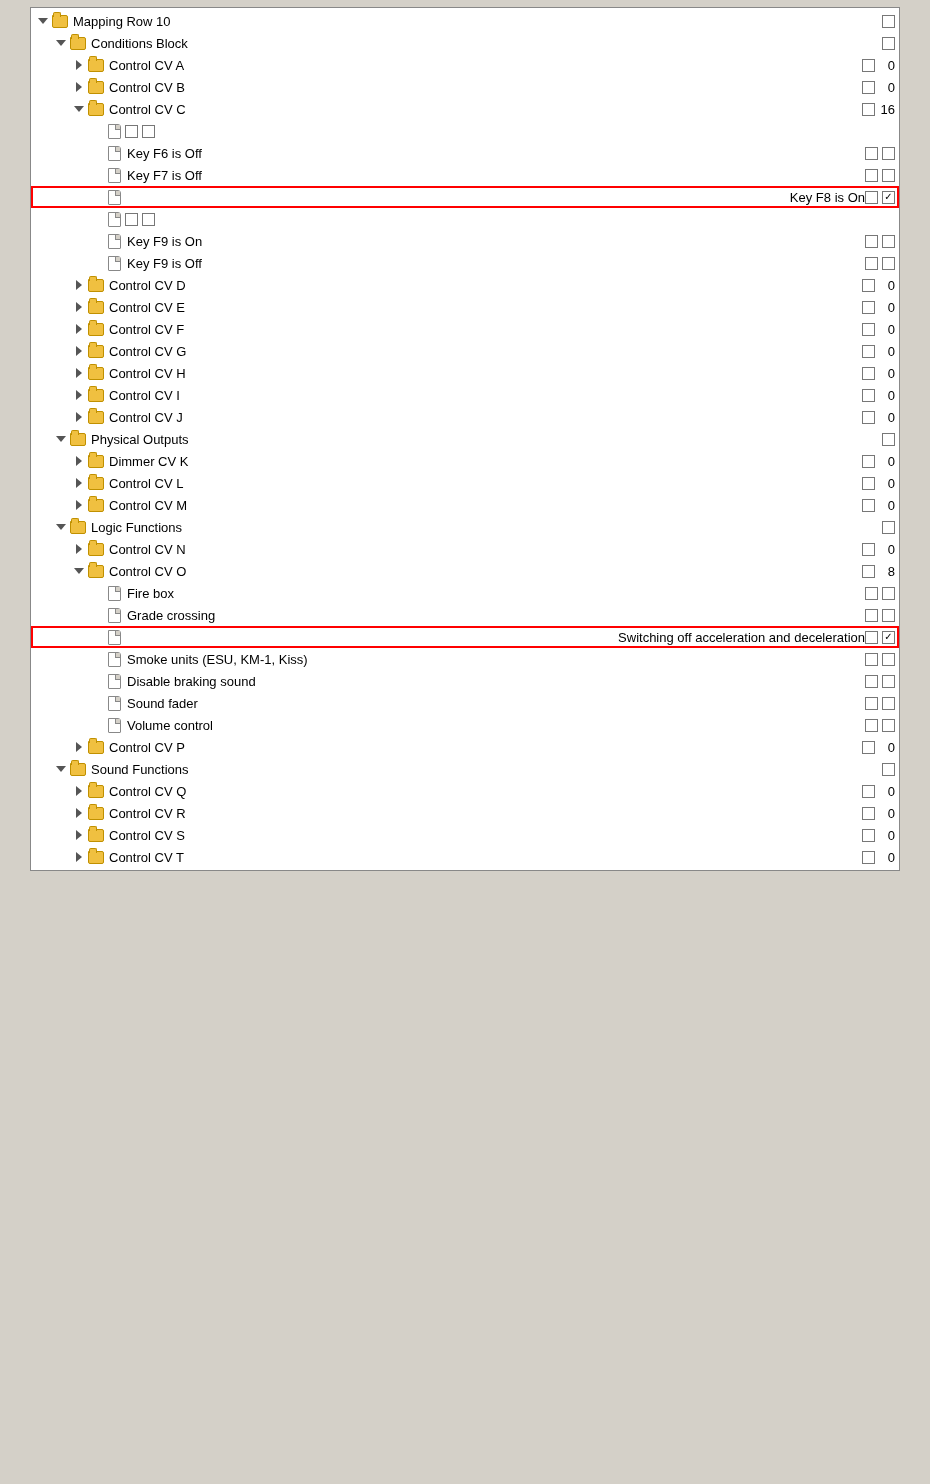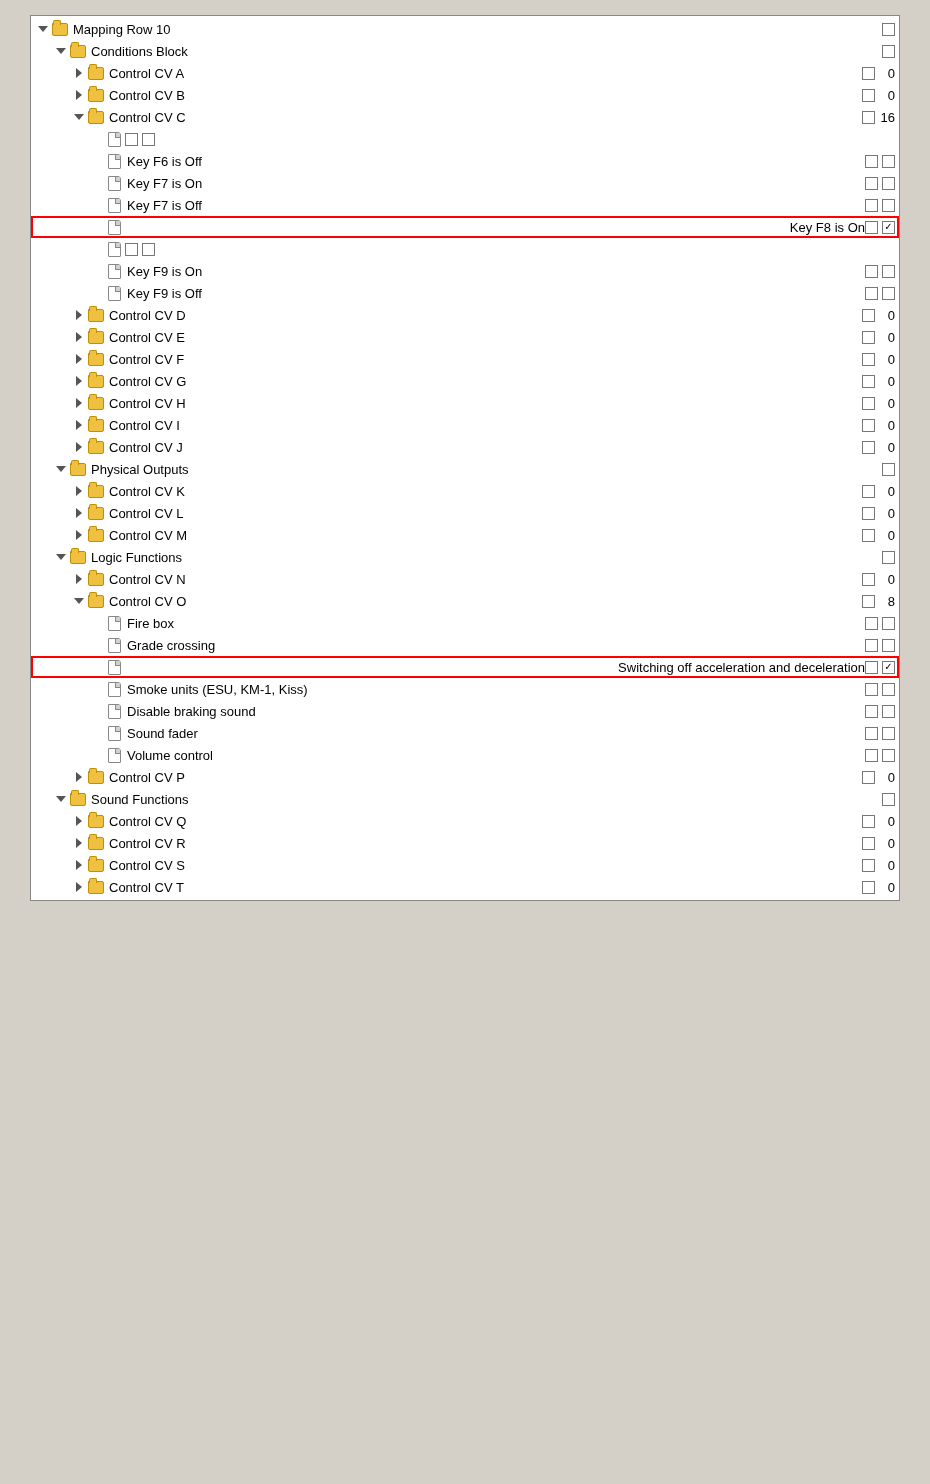--- a/index.html
+++ b/index.html
@@ -7,21 +7,21 @@
       font-family: 'Segoe UI', Tahoma, Arial, sans-serif;
       font-size: 13px;
       background: #d4d0c8;
       color: #000;
       width: 930px;
     }
     .tree-container {
       background: #fff;
       border: 1px solid #888;
       width: 870px;
-      margin: 15px auto;
+      margin: 7px auto;
       padding: 2px 0;
       overflow: hidden;
     }
     .tree-row {
       display: flex;
       align-items: center;
       height: 22px;
       padding: 1px 0;
       white-space: nowrap;
     }
@@ -235,32 +235,20 @@
         <span class="checkbox"></span>
         <span class="checkbox"></span>
       </div>
     </div>
     <div class="tree-row">
       <span class="indent" style="width: 58px; display: inline-block;"></span>
       <span class="expander-spacer"></span>
       <span class="icon">
         <div class="doc-icon"></div>
       </span>
-      <span class="row-label">Key F7 is On</span>
-      <div class="row-right">
-        <span class="checkbox"></span>
-        <span class="checkbox"></span>
-      </div>
-    </div>
-    <div class="tree-row">
-      <span class="indent" style="width: 58px; display: inline-block;"></span>
-      <span class="expander-spacer"></span>
-      <span class="icon">
-        <div class="doc-icon"></div>
-      </span>
       <span class="row-label">Key F7 is Off</span>
       <div class="row-right">
         <span class="checkbox"></span>
         <span class="checkbox"></span>
       </div>
     </div>
     <div class="tree-row highlighted">
       <span class="indent" style="width: 58px; display: inline-block;"></span>
       <span class="expander-spacer"></span>
       <span class="icon">
@@ -419,21 +407,21 @@
       </div>
     </div>
     <div class="tree-row">
       <span class="indent" style="width: 40px; display: inline-block;"></span>
       <span class="expander">
         <span class="expander-triangle closed"></span>
       </span>
       <span class="icon">
         <div class="folder-icon"></div>
       </span>
-      <span class="row-label">Control CV K</span>
+      <span class="row-label">Dimmer CV K</span>
       <div class="row-right">
         <span class="checkbox"></span>
         <span class="value-text">0</span>
       </div>
     </div>
     <div class="tree-row">
       <span class="indent" style="width: 40px; display: inline-block;"></span>
       <span class="expander">
         <span class="expander-triangle closed"></span>
       </span>

